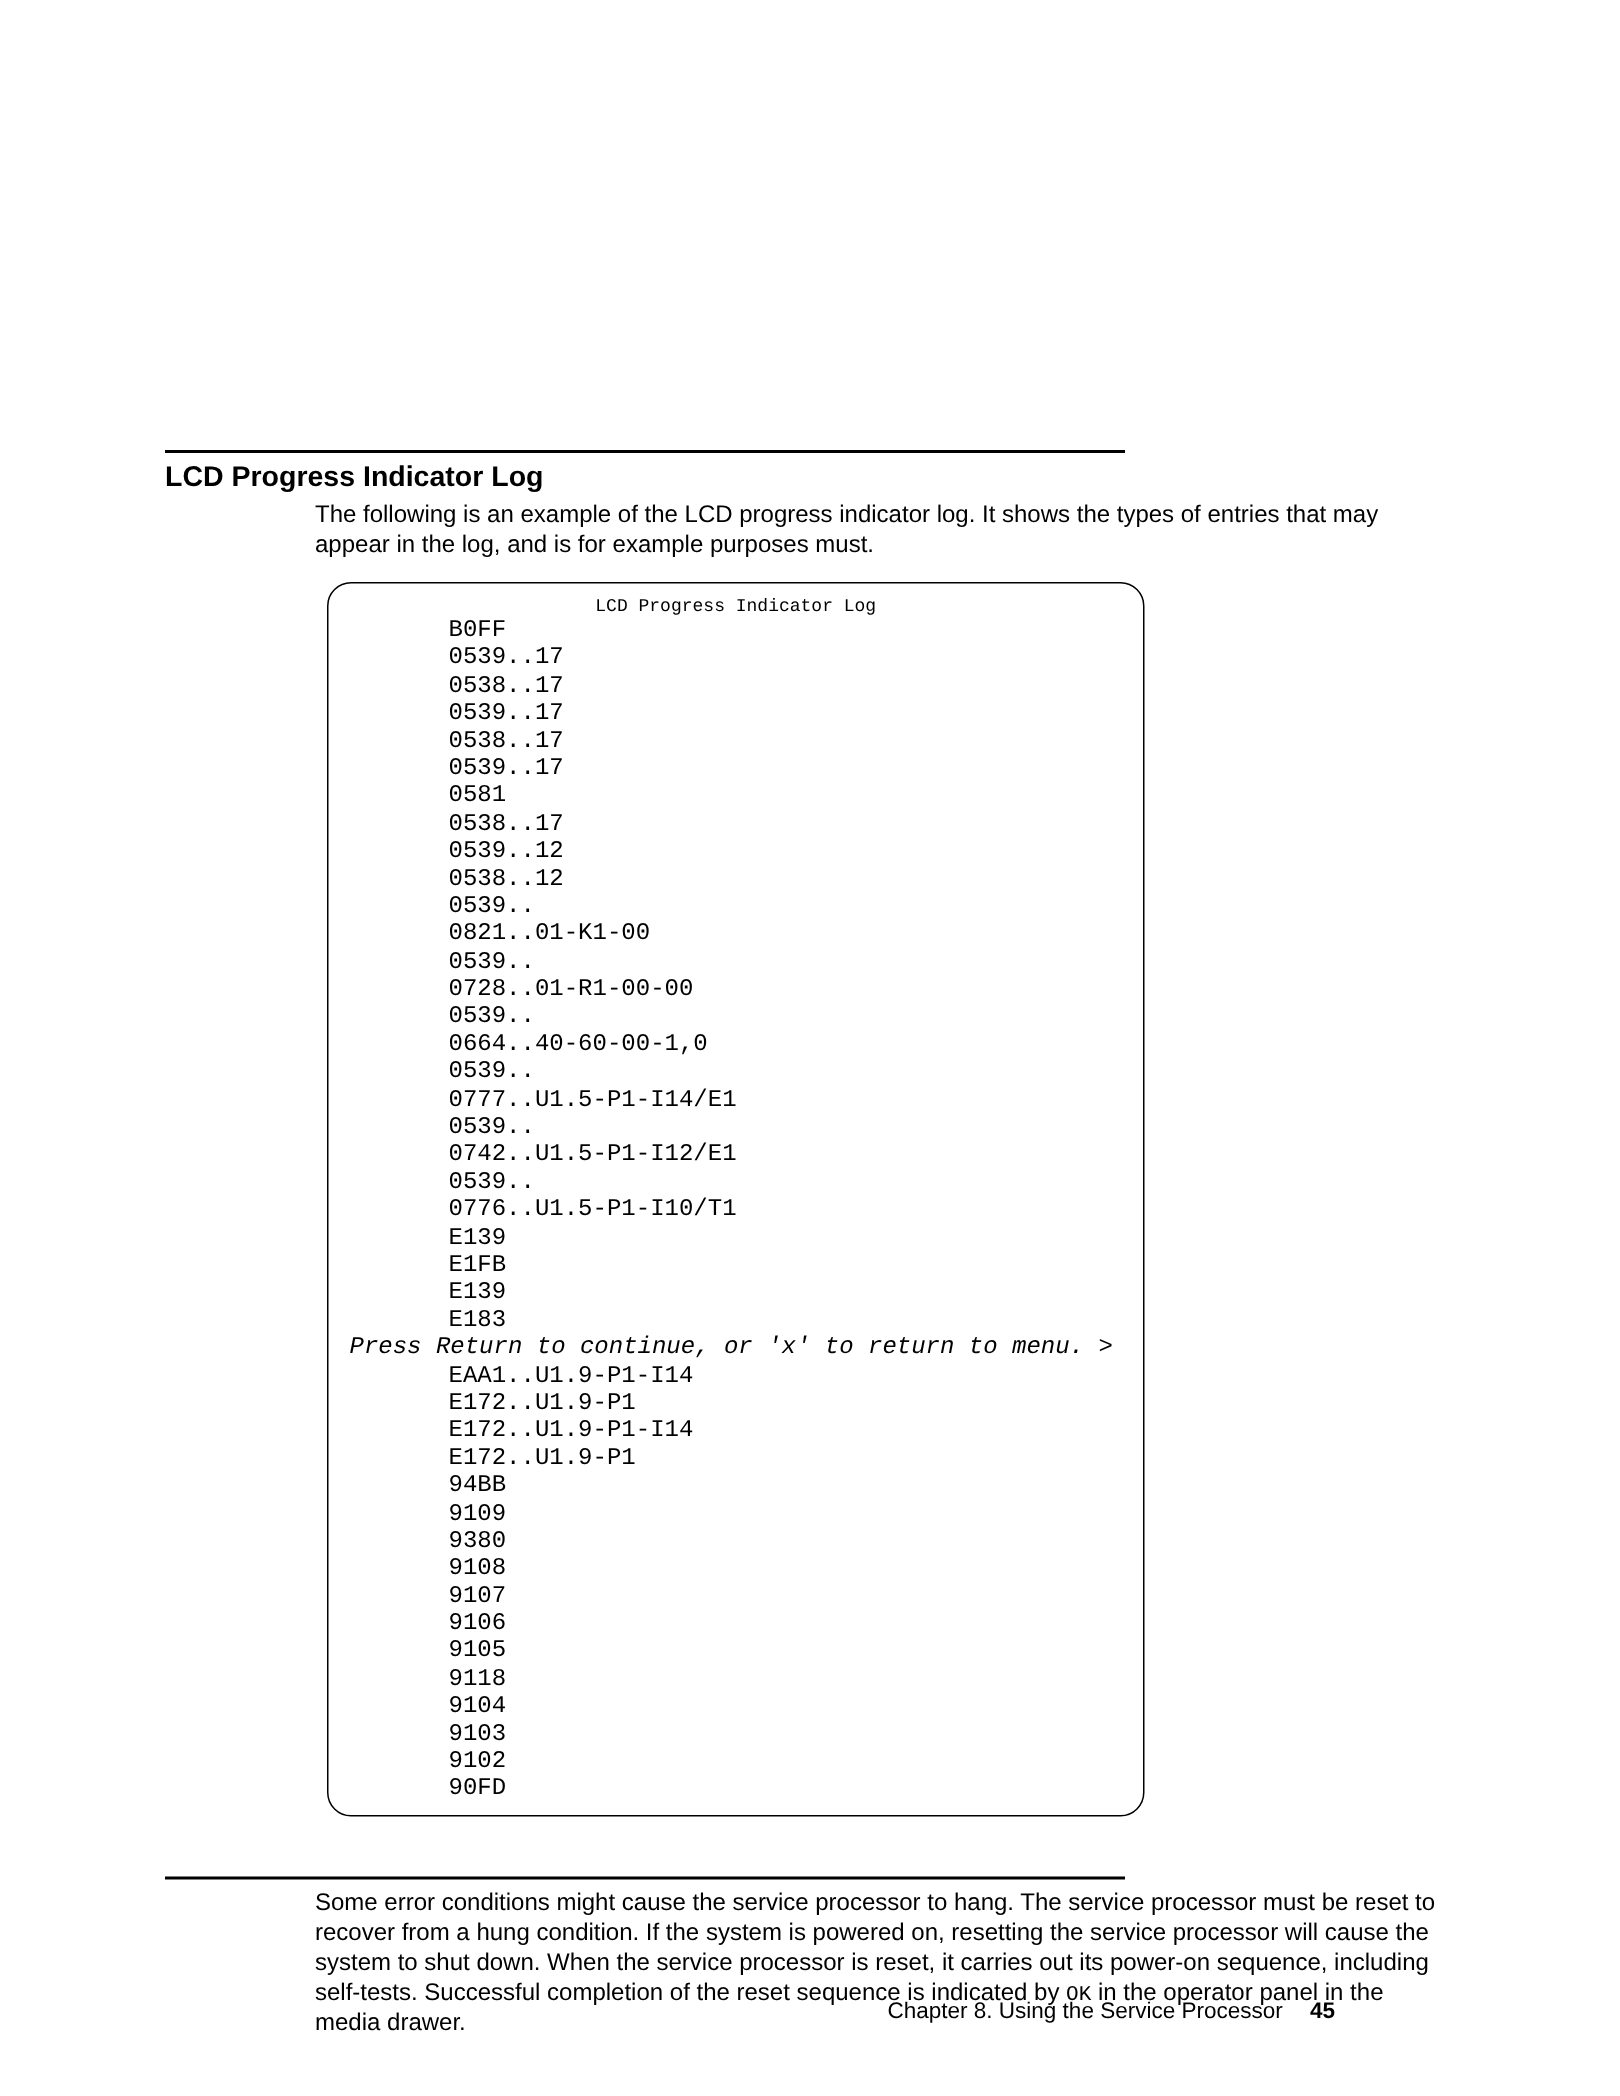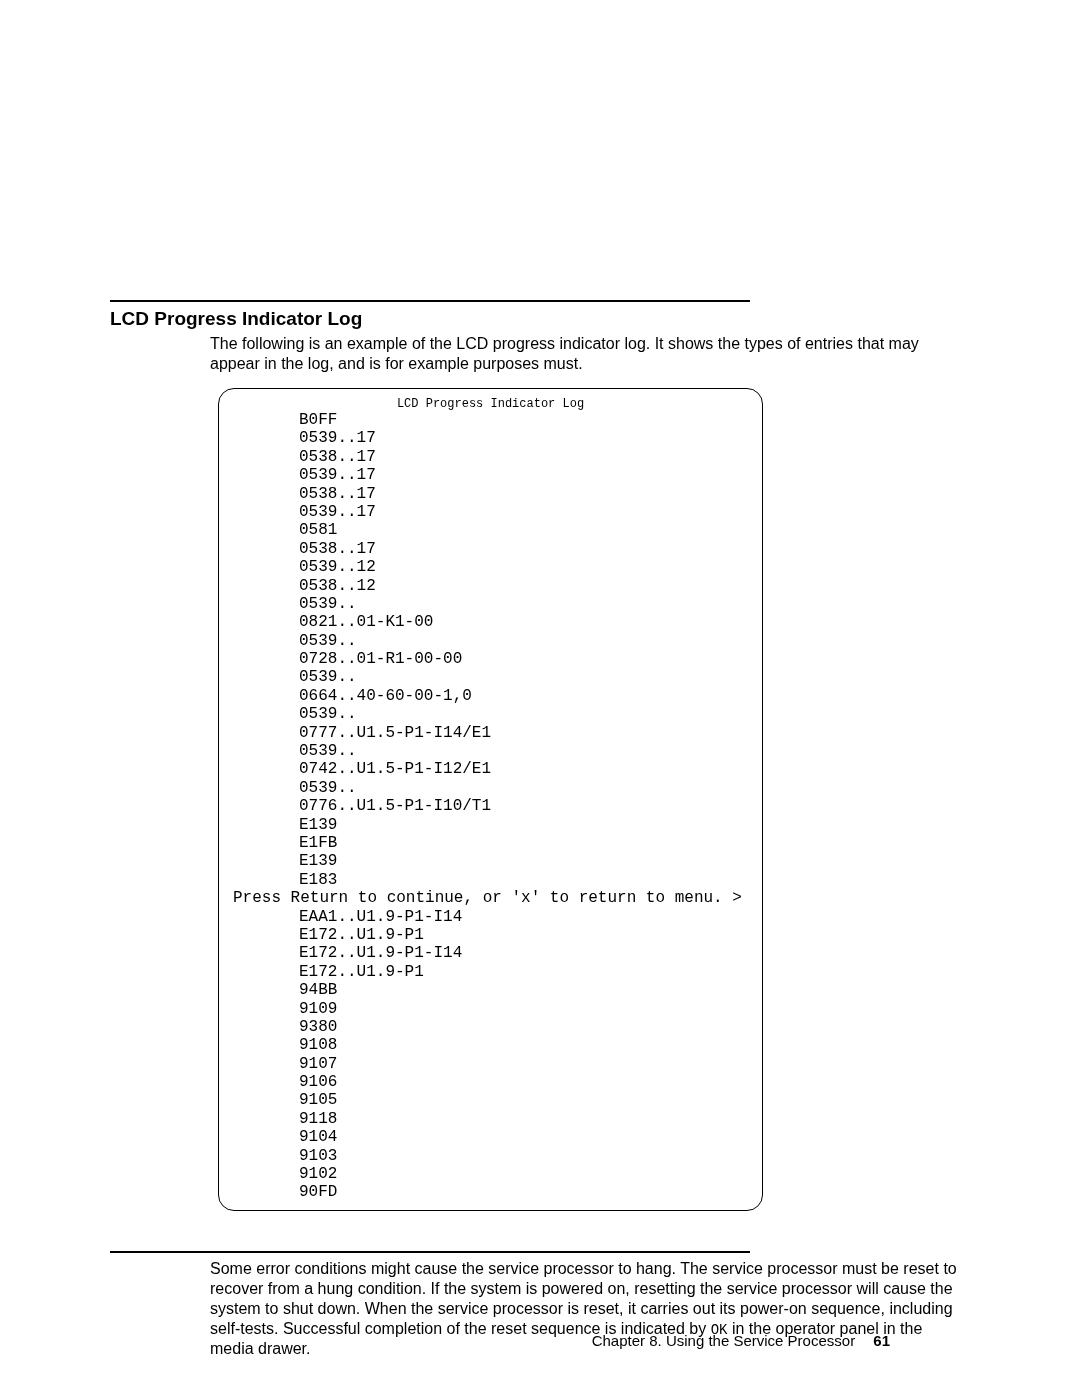--- a/index.html
+++ b/index.html
@@ -60,20 +60,21 @@
     font-size: 16px;
     line-height: 1.15;
     white-space: pre;
     padding-left: 6px;
   }
   .log-line-indent {
     padding-left: 70px;
   }
   .log-line-prompt {
     padding-left: 4px;
+    font-style: italic;
   }
   .footer {
     position: absolute;
     bottom: 48px;
     right: 190px;
     font-size: 15px;
   }
   .footer .page-num {
     font-weight: bold;
     margin-left: 14px;
@@ -93,16 +94,16 @@
     <div class="log-lines" id="log-lines"><div class="log-line-indent">B0FF</div><div class="log-line-indent">0539..17</div><div class="log-line-indent">0538..17</div><div class="log-line-indent">0539..17</div><div class="log-line-indent">0538..17</div><div class="log-line-indent">0539..17</div><div class="log-line-indent">0581</div><div class="log-line-indent">0538..17</div><div class="log-line-indent">0539..12</div><div class="log-line-indent">0538..12</div><div class="log-line-indent">0539..</div><div class="log-line-indent">0821..01-K1-00</div><div class="log-line-indent">0539..</div><div class="log-line-indent">0728..01-R1-00-00</div><div class="log-line-indent">0539..</div><div class="log-line-indent">0664..40-60-00-1,0</div><div class="log-line-indent">0539..</div><div class="log-line-indent">0777..U1.5-P1-I14/E1</div><div class="log-line-indent">0539..</div><div class="log-line-indent">0742..U1.5-P1-I12/E1</div><div class="log-line-indent">0539..</div><div class="log-line-indent">0776..U1.5-P1-I10/T1</div><div class="log-line-indent">E139</div><div class="log-line-indent">E1FB</div><div class="log-line-indent">E139</div><div class="log-line-indent">E183</div><div class="log-line-prompt">Press Return to continue, or 'x' to return to menu. &gt;</div><div class="log-line-indent">EAA1..U1.9-P1-I14</div><div class="log-line-indent">E172..U1.9-P1</div><div class="log-line-indent">E172..U1.9-P1-I14</div><div class="log-line-indent">E172..U1.9-P1</div><div class="log-line-indent">94BB</div><div class="log-line-indent">9109</div><div class="log-line-indent">9380</div><div class="log-line-indent">9108</div><div class="log-line-indent">9107</div><div class="log-line-indent">9106</div><div class="log-line-indent">9105</div><div class="log-line-indent">9118</div><div class="log-line-indent">9104</div><div class="log-line-indent">9103</div><div class="log-line-indent">9102</div><div class="log-line-indent">90FD</div></div>
   </div>
 
   <hr class="section-rule">
   <p class="body-text">
     <span>Some error conditions might cause the service processor to hang. The service processor must be reset to recover from a hung condition. If the system is powered on, resetting the service processor will cause the system to shut down. When the service processor is reset, it carries out its power-on sequence, including self-tests. Successful completion of the reset sequence is indicated by </span><span class="mono-inline">OK</span><span> in the operator panel in the media drawer.</span>
   </p>
 
   <div class="footer">
     <span>Chapter 8. Using the Service Processor</span>
-    <span class="page-num">61</span>
+    <span class="page-num">45</span>
   </div>
 
 </div>
 
 </body></html>

